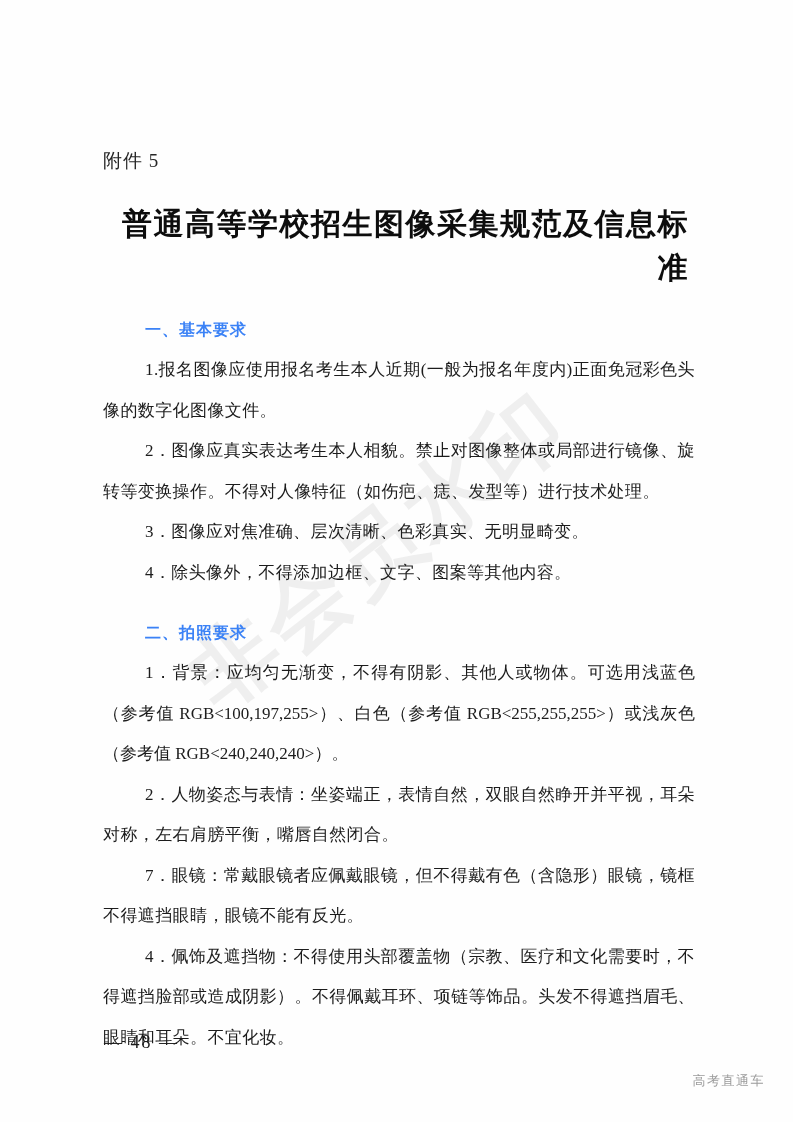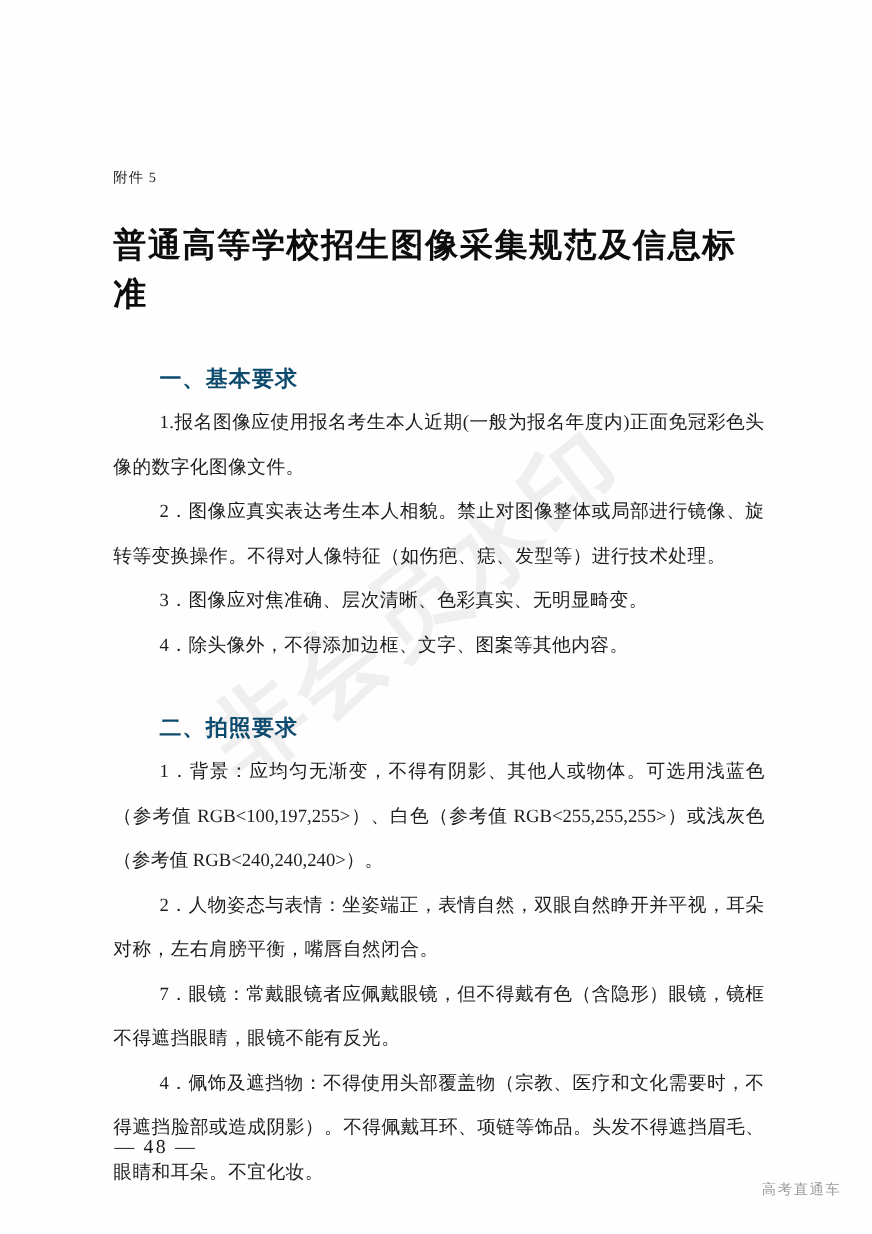--- a/index.html
+++ b/index.html
@@ -53,49 +53,49 @@
   .content {
     position: absolute;
     left: 103px;
     top: 0;
     width: 592px;
     z-index: 2;
   }
 
   .attachment-label {
     margin-top: 146px;
-    font-size: 13px;
+    font-size: 19px;
     line-height: 30px;
     font-family: "Liberation Serif", "DejaVu Serif", serif;
     letter-spacing: 1px;
     color: #262626;
   }
 
   .doc-title {
     margin-top: 26px;
-    text-align: left;
+    text-align: right;
     font-size: 30px;
     font-weight: 700;
     letter-spacing: 1.5px;
     line-height: 44px;
     font-family: "Liberation Serif", "DejaVu Serif", serif;
     color: #0d0d0d;
     width: 586px;
   }
 
   .section-heading {
-    margin-top: 36px;
+    margin-top: 22px;
     margin-bottom: 2px;
     font-family: "DejaVu Sans", "Liberation Sans", sans-serif;
-    font-size: 20px;
+    font-size: 16px;
     font-weight: 700;
     line-height: 36px;
     letter-spacing: 1px;
     text-indent: 42px;
-    color: #0c4a6e;
+    color: #3b82f6;
   }
 
   .para {
     font-size: 17px;
     line-height: 40.5px;
     letter-spacing: 0.4px;
     text-indent: 42px;
     text-align: justify;
     text-justify: inter-ideograph;
     color: #1c1c1c;

